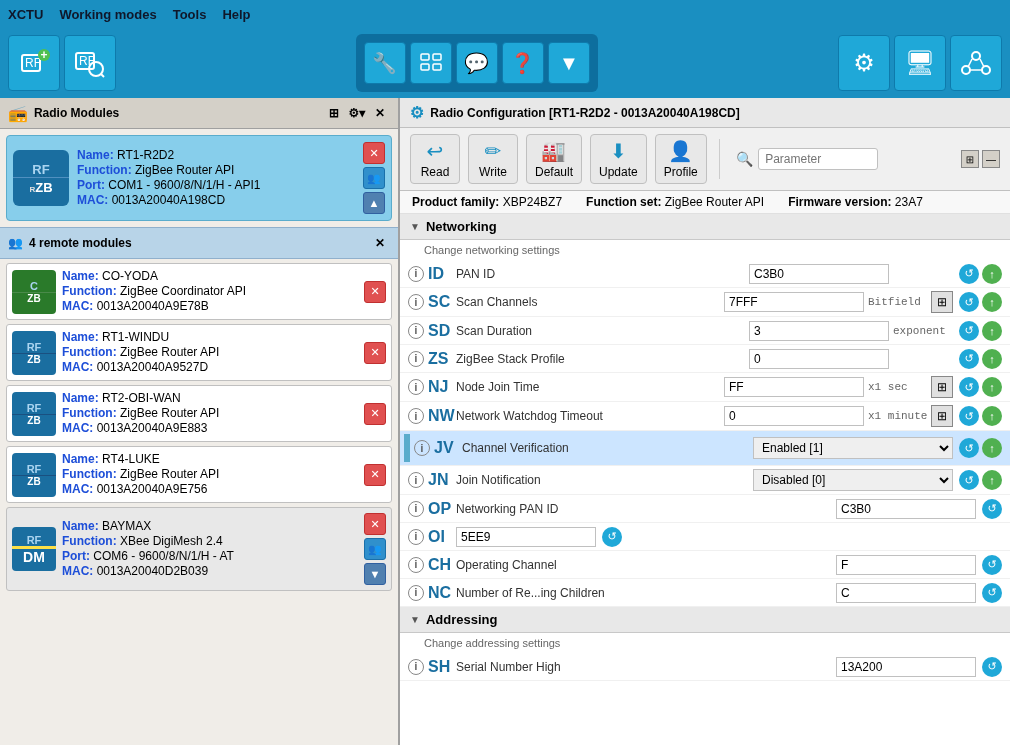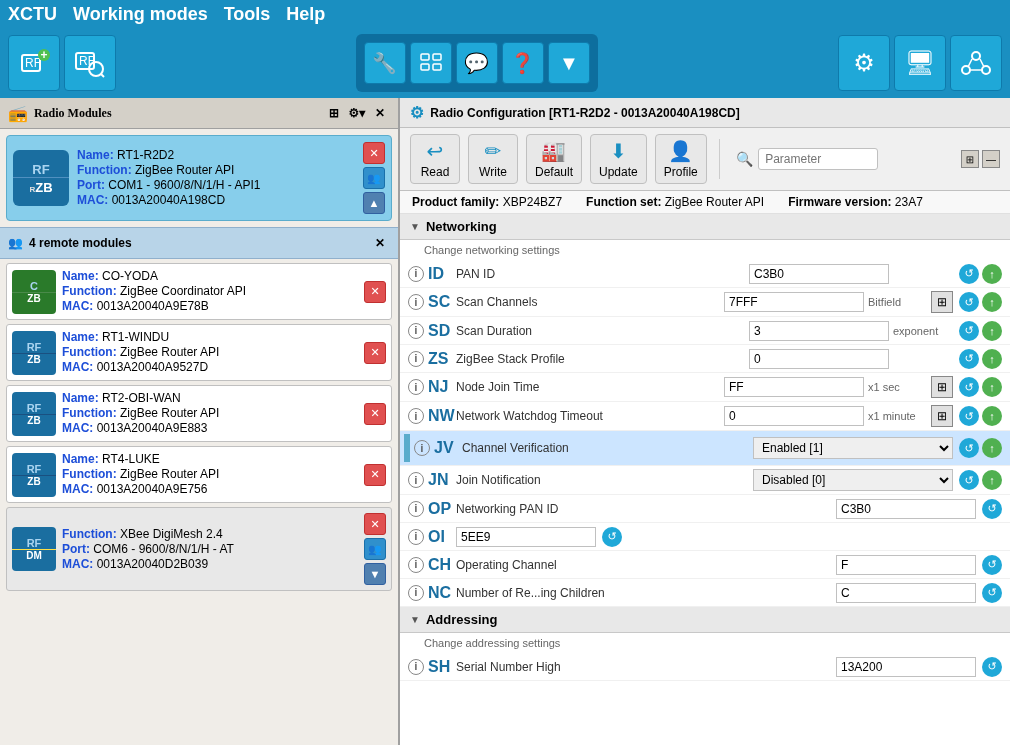--- a/index.html
+++ b/index.html
@@ -8,23 +8,23 @@
     
     .menu-bar {
       background: #1a8fc1;
       height: 28px;
       display: flex;
       align-items: center;
       padding: 0 8px;
       gap: 16px;
     }
     .menu-bar span {
-      color: #ffffff;
+      color: #0f172a;
       font-weight: bold;
-      font-size: 18px;
+      font-size: 13px;
       cursor: pointer;
     }
 
     
     .toolbar {
       background: #1a8fc1;
       height: 70px;
       display: flex;
       align-items: center;
       padding: 0 8px;
@@ -102,21 +102,21 @@
     .panel-header {
       background: #d4d0c8;
       border-bottom: 1px solid #a0a0a0;
       padding: 5px 8px;
       display: flex;
       align-items: center;
       gap: 6px;
       font-weight: bold;
     }
     .panel-header-icon { color: #1a8fc1; font-size: 16px; }
-    .panel-header-title { flex: 1; font-family: Liberation Serif, serif; }
+    .panel-header-title { flex: 1; }
     .panel-header-btns { display: flex; gap: 3px; }
     .icon-btn {
       width: 20px;
       height: 20px;
       display: flex;
       align-items: center;
       justify-content: center;
       cursor: pointer;
       border-radius: 3px;
       font-size: 12px;
@@ -366,20 +366,21 @@
       border: 1px solid #c0c0c0;
       padding: 2px 4px;
       width: 140px;
       font-size: 12px;
     }
     .param-unit {
       margin-left: 4px;
       color: #666;
       font-size: 11px;
       width: 60px;
+      font-family: Liberation Mono, monospace;
     }
     .param-calc-btn {
       width: 22px;
       height: 22px;
       border: 1px solid #888;
       background: #e0e0e0;
       cursor: pointer;
       display: flex;
       align-items: center;
       justify-content: center;
@@ -563,23 +564,24 @@
           <div class="row"><span class="label">Name: </span><span>RT4-LUKE</span></div>
           <div class="row"><span class="label">Function: </span><span>ZigBee Router API</span></div>
           <div class="row"><span class="label">MAC: </span><span>0013A20040A9E756</span></div>
         </div>
         <div class="action-btn red">✕</div>
       </div>
 
       <div class="baymax-module">
         <div class="remote-module-icon dm">
           <div style="font-size:11px;font-weight:bold;color:#aad4f0;">RF</div>
-          <div style="font-size:10px;color:white;border-top:1px solid #fde047;width:100%;text-align:center;">DM</div>
+          <div style="font-size:14px;color:white;border-top:3px solid #fde047;width:100%;text-align:center;">DM</div>
         </div>
         <div class="module-info">
+          <div class="row"><span class="label">Name: </span><span>BAYMAX</span></div>
           <div class="row"><span class="label">Function: </span><span>XBee DigiMesh 2.4</span></div>
           <div class="row"><span class="label">Port: </span><span>COM6 - 9600/8/N/1/H - AT</span></div>
           <div class="row"><span class="label">MAC: </span><span>0013A20040D2B039</span></div>
         </div>
         <div style="display:flex;flex-direction:column;gap:3px;">
           <div class="action-btn red">✕</div>
           <div class="action-btn blue">👥</div>
           <div class="action-btn arrow">▼</div>
         </div>
       </div>

